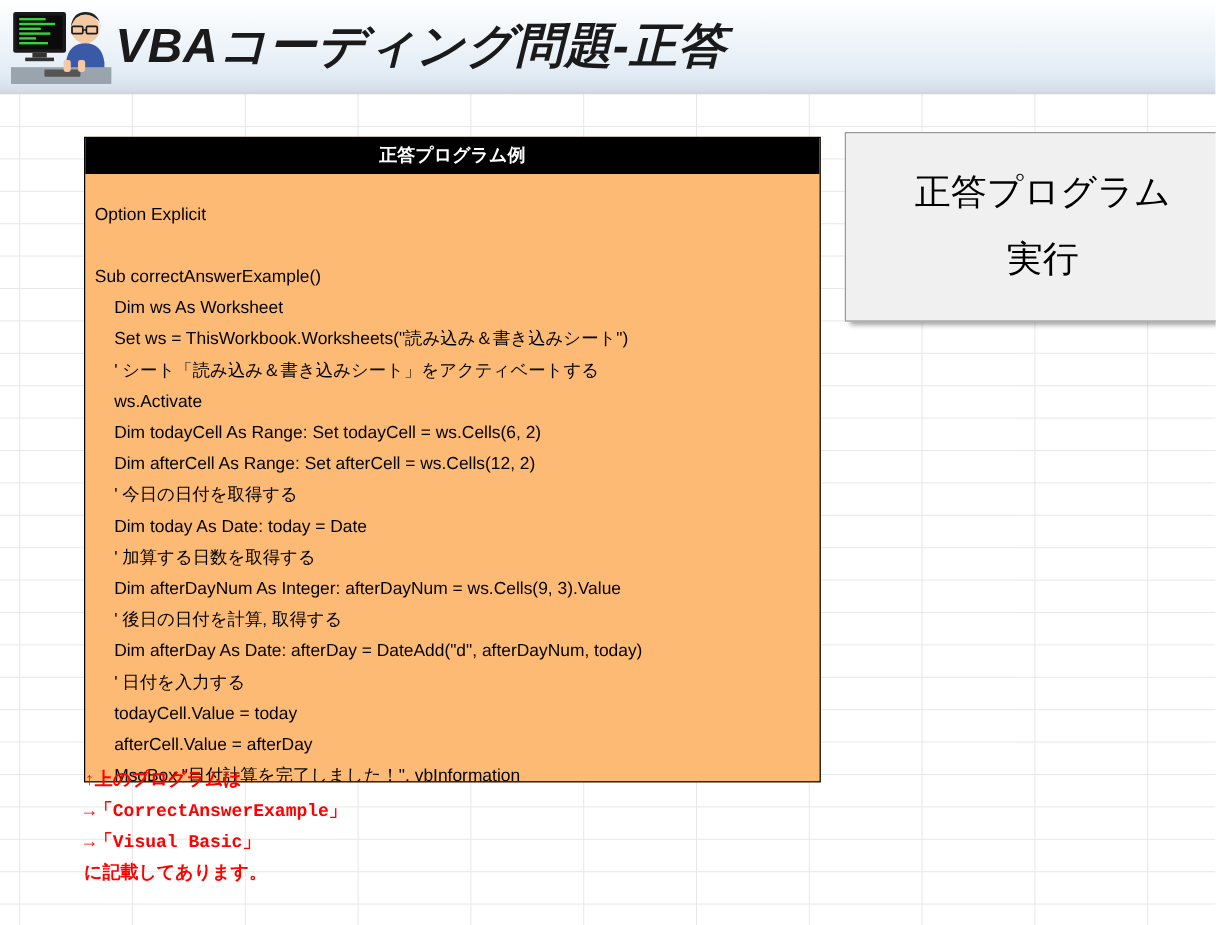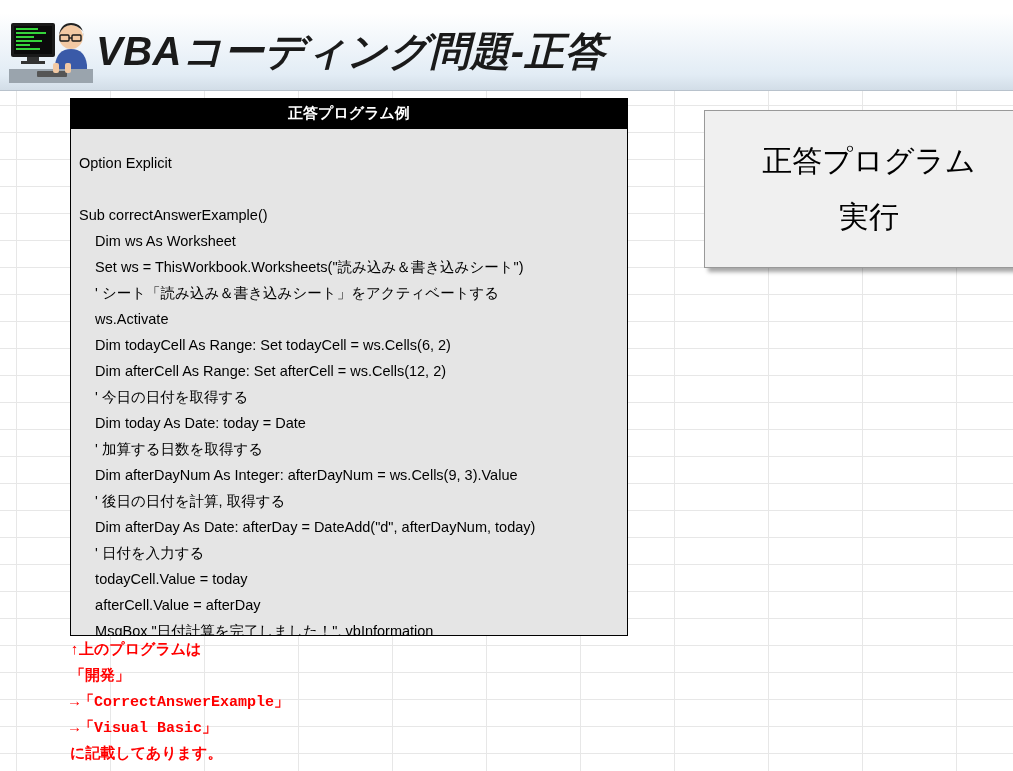--- a/index.html
+++ b/index.html
@@ -25,44 +25,43 @@
     pointer-events: none;
   }
   .header {
     position: relative;
     height: 78px;
     background: linear-gradient(#ffffff, #e2ecf5 80%, #d2dde7);
     border-bottom: 1px solid #b8c2cc;
     display: flex;
     align-items: center;
     z-index: 2;
-    margin-top: 13px;
   }
   .header-icon {
     width: 90px; height: 70px;
     margin-left: 6px;
     display: inline-flex;
     align-items: center;
     justify-content: center;
   }
   .header-title {
     font-size: 40px;
     font-weight: bold;
     font-style: italic;
     color: #1a1a1a;
     letter-spacing: 0.5px;
   }
   .code-area {
     position: absolute;
     left: 70px;
-    top: 98px;
-    width: 558px;
+    top: 114px;
+    width: 614px;
     height: 538px;
     border: 1px solid #000;
-    background: #e5e5e5;
+    background: #fdba74;
     z-index: 3;
     overflow: hidden;
   }
   .code-title {
     background: #000;
     color: #fff;
     font-weight: bold;
     text-align: center;
     font-size: 15px;
     padding: 5px 0 6px;
@@ -173,17 +172,16 @@
     afterCell.Value = afterDay
     MsgBox "日付計算を完了しました！", vbInformation
 End Sub</div>
 </div>
 
 <div class="run-button">正答プログラム
 実行</div>
 
 <div class="instructions">
   <div>↑上のプログラムは</div>
-  <div>「開発」</div>
   <div>→「CorrectAnswerExample」</div>
   <div>→「Visual Basic」</div>
   <div>に記載してあります。</div>
 </div>
 
 </body></html>

